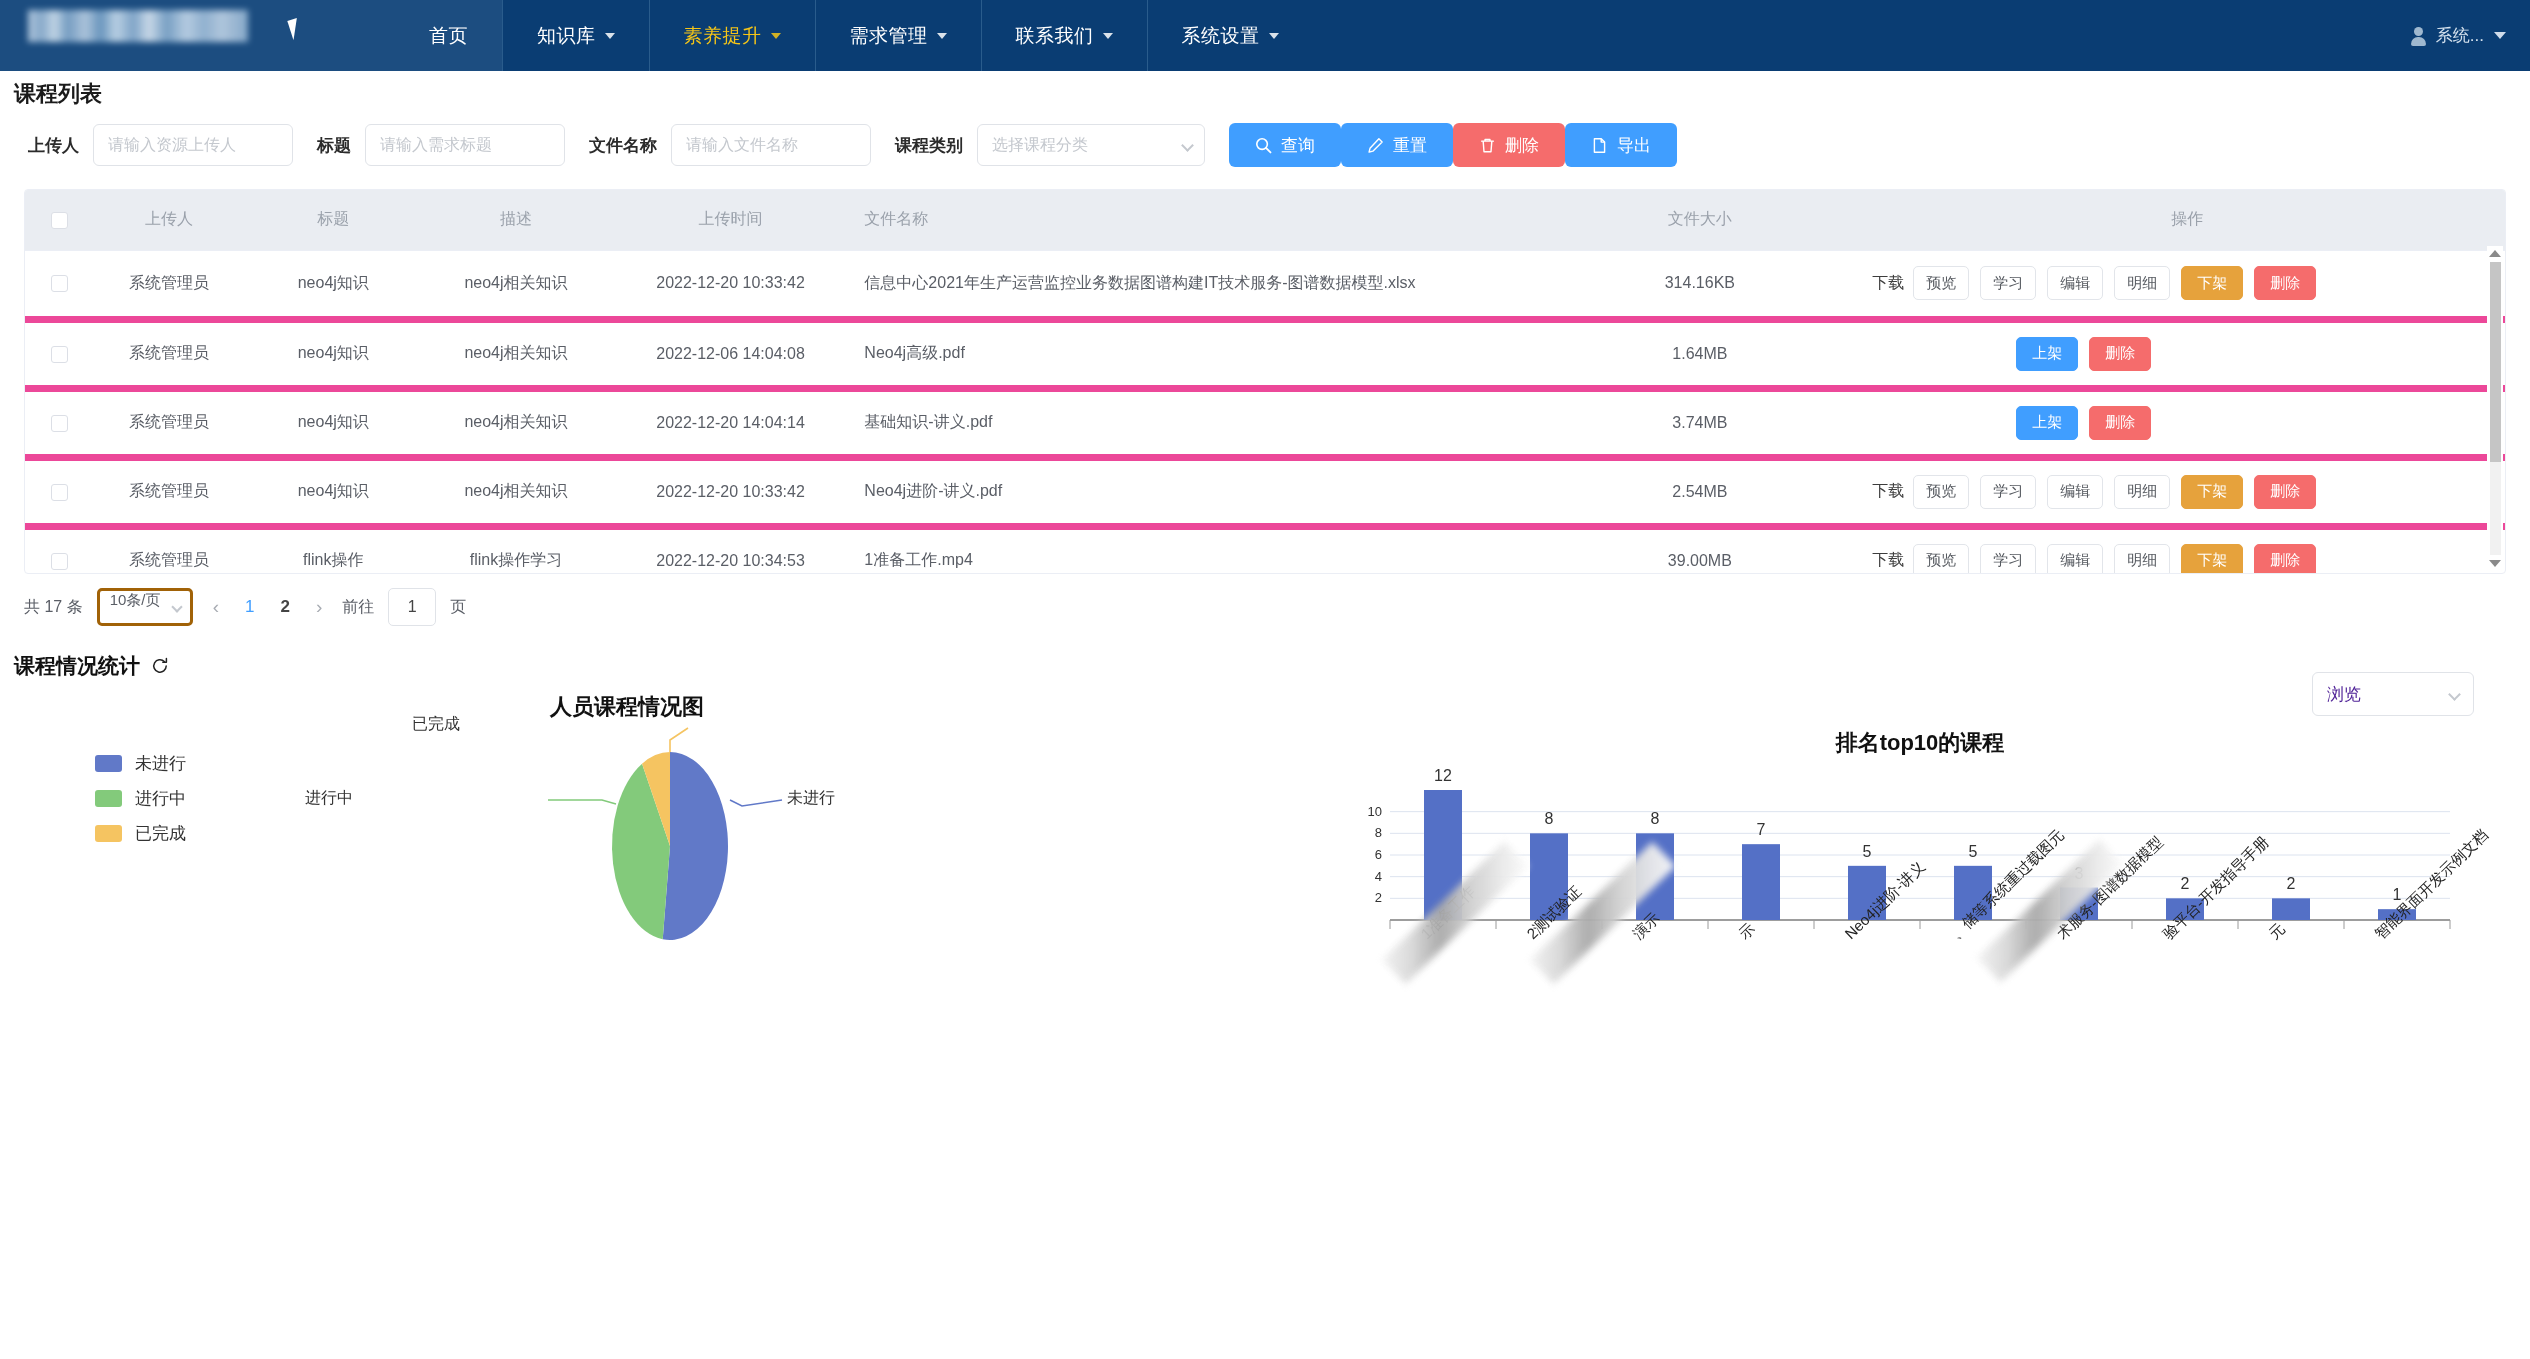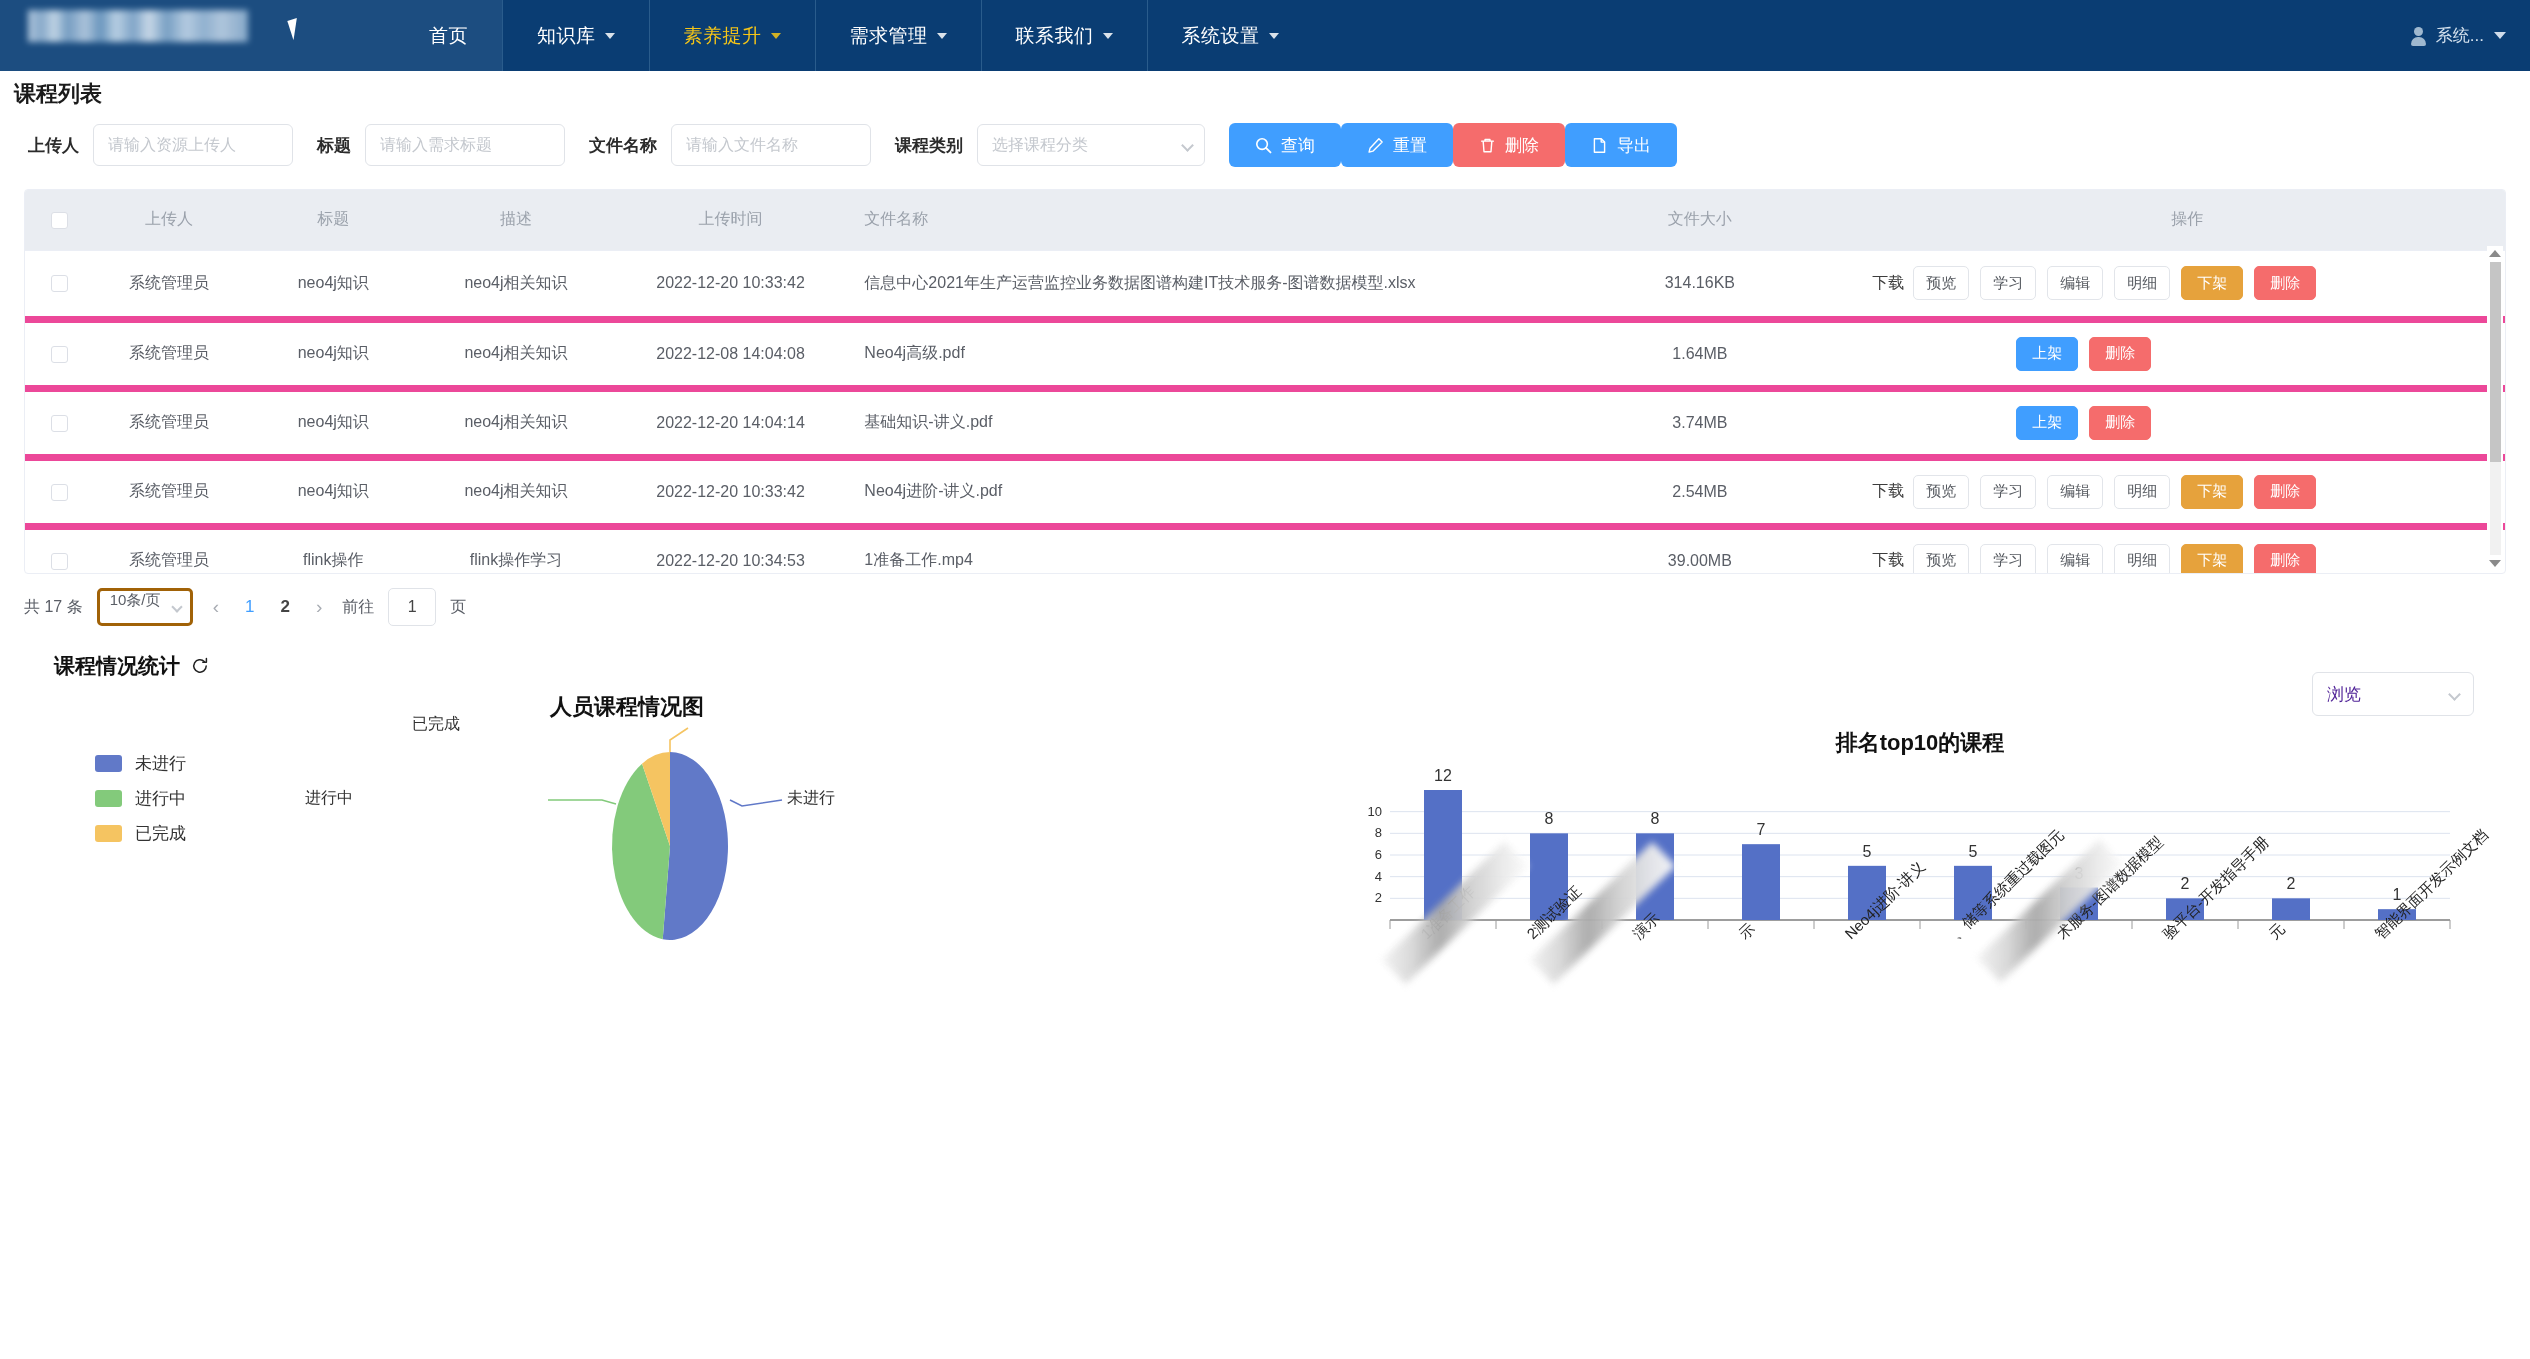--- a/index.html
+++ b/index.html
@@ -226,21 +226,21 @@
   .pg-num.cur { color:#409eff; font-weight:normal; }
   .goto-input {
     width:48px; height:38px; border:1px solid #e0e3e8; border-radius:5px;
     text-align:center; font-size:16px; color:#444; font-family:inherit; outline:none;
   }
 
   
   .stats-head {
     display:flex; align-items:center; gap:10px;
     padding: 26px 0 0 14px;
-    font-size:21px; font-weight:bold; color:#111;margin-left:40px;
+    font-size:21px; font-weight:bold; color:#111;
   }
   .refresh-ico { cursor:pointer; }
 
   .stats-body { position:relative; height: 420px; }
 
   .legend {
     position:absolute; left:95px; top:72px;
     display:flex; flex-direction:column; gap:12px;
   }
   .legend-row { display:flex; align-items:center; gap:13px; }
@@ -403,21 +403,21 @@
               <button class="opbtn orange wide">下架</button>
               <button class="opbtn red wide">删除</button>
             </div>
           </td>
         </tr>
         <tr>
           <td class="col-chk"><span class="chkbox"></span></td>
           <td class="col-user">系统管理员</td>
           <td class="col-title">neo4j知识</td>
           <td class="col-desc">neo4j相关知识</td>
-          <td class="col-time">2022-12-08 14:04:08</td>
+          <td class="col-time">2022-12-06 14:04:08</td>
           <td class="col-file">Neo4j高级.pdf</td>
           <td class="col-size">1.64MB</td>
           <td class="col-ops">
             <div class="ops" style="padding-left:146px">
               <button class="opbtn blue">上架</button>
               <button class="opbtn red wide">删除</button>
             </div>
           </td>
         </tr>
         <tr>

